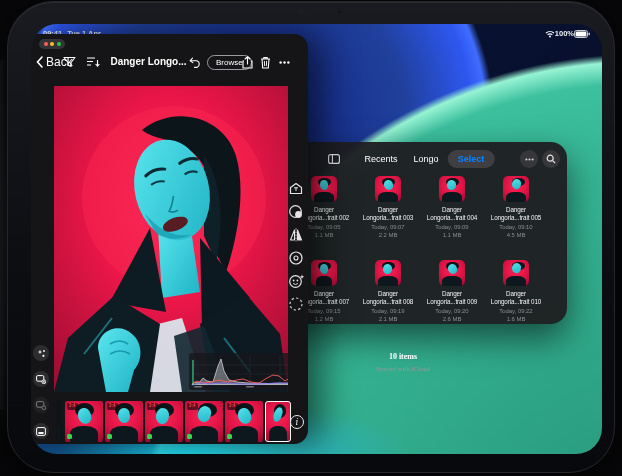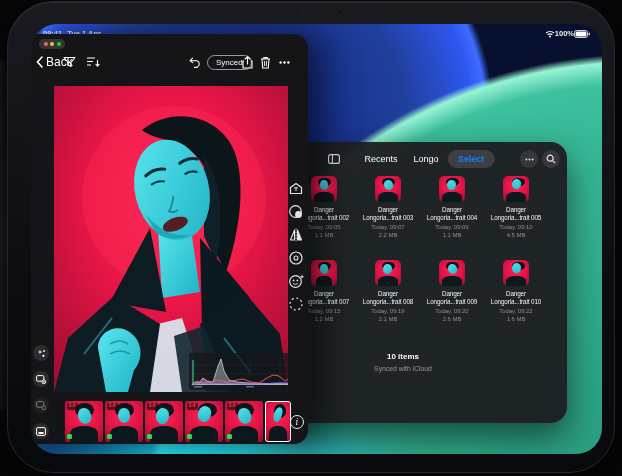--- a/index.html
+++ b/index.html
@@ -67,32 +67,32 @@
   .mp { position:relative; background:radial-gradient(circle at 50% 38%, #ff2454 0%, #dd1344 55%, #8e0c30 100%); overflow:hidden; }
   .mp-hair { position:absolute; left:26%; top:6%; width:50%; height:34%; background:#0b1418; border-radius:50%; }
   .mp-face { position:absolute; left:34%; top:16%; width:33%; height:38%; background:linear-gradient(150deg,#55e2ea,#23b7c8); border-radius:50% 50% 46% 54%; }
   .mp-body { position:absolute; left:12%; bottom:-8%; width:76%; height:46%; background:#0d181e; border-radius:42% 42% 0 0; }
   .mp.t2 .mp-face { transform:rotate(-14deg); }
   .mp.t3 .mp-face { transform:rotate(12deg); left:30%; }
   .mp.t4 .mp-hair { left:34%; } .mp.t4 .mp-face { transform:rotate(20deg); top:12%; }
   .mp.t5 .mp-body { left:20%; width:60%; }
 
   
-  .files { position:absolute; left:242px; top:118px; width:294px; height:281px; background:rgba(30,30,33,.96);
+  .files { position:absolute; left:242px; top:118px; width:294px; height:182px; background:rgba(30,30,33,.96);
     border-radius:16px; z-index:5; box-shadow:0 14px 34px rgba(0,0,0,.55); color:#fff; }
   .ftb { position:absolute; left:0; top:6px; width:100%; height:22px; }
   .ftab { position:absolute; top:0; height:22px; line-height:22px; font-size:9px; color:#fff; text-align:center; transform:translateX(-50%); white-space:nowrap; }
   .ftab.active { background:#3f3f43; color:#0a84ff; border-radius:10px; padding:0 10px; height:18px; line-height:18px; top:2px; font-weight:bold; }
   .fcircle { position:absolute; top:2px; width:18px; height:18px; border-radius:50%; background:#37373a;
     display:flex; align-items:center; justify-content:center; transform:translateX(-50%); color:#dfdfe2; }
   .fcell { position:absolute; width:64px; text-align:center; }
   .fthumb { width:26px; height:26px; border-radius:5px; margin:0 auto 4px; }
   .fname { font-size:6.3px; line-height:8.4px; color:#f4f4f6; white-space:nowrap; letter-spacing:-.1px; }
   .fmeta { font-size:5.9px; line-height:8px; color:#8e8e93; white-space:nowrap; }
-  .ffooter { position:absolute; left:0; top:210px; width:260px; text-align:center; }
+  .ffooter { position:absolute; left:0; top:210px; width:260px; text-align:center;font-family:Liberation Serif, serif; }
   .fcount { font-size:8px; font-weight:bold; color:#fff; }
   .fsync { font-size:6.8px; color:#98989d; margin-top:4px; }
 
   .glint { position:absolute; left:0; top:60px; width:7px; height:350px; background:linear-gradient(90deg,#2a2a2e,transparent); opacity:.5; border-radius:3px; }
 </style>
 </head>
 <body>
 
 <div id="canvas">
   <div class="glint"></div>
@@ -265,28 +265,29 @@
             </svg>
           </div>
           <div class="etb-item" style="left:55px;">
             <svg width="15" height="12" viewBox="0 0 15 12">
               <line x1="1" y1="2" x2="9" y2="2" stroke="#fff" stroke-width="1.2"></line>
               <line x1="1" y1="5.5" x2="7" y2="5.5" stroke="#fff" stroke-width="1.2"></line>
               <line x1="1" y1="9" x2="5" y2="9" stroke="#fff" stroke-width="1.2"></line>
               <path d="M11.5 4 V10 M9.6 8 L11.5 10.2 L13.4 8" fill="none" stroke="#fff" stroke-width="1.1"></path>
             </svg>
           </div>
+          <div class="e-title">Danger Longo...</div>
           <div class="etb-item" style="left:158px;">
             <svg width="13" height="12" viewBox="0 0 13 12">
               <path d="M3.5 2.2 L1.2 4.6 L3.8 6.6" fill="none" stroke="#fff" stroke-width="1.1" stroke-linecap="round"></path>
               <path d="M1.6 4.7 H8 A3.6 3.6 0 0 1 8 11.4 H5.5" fill="none" stroke="#fff" stroke-width="1.1" stroke-linecap="round"></path>
             </svg>
           </div>
           <div class="etb-item" style="left:176px;">
-            <span class="select-pill">Synced</span>
+            <span class="select-pill">Browse</span>
           </div>
           <div class="etb-item" style="left:211px;">
             <svg width="11" height="13" viewBox="0 0 11 13">
               <path d="M5.5 1 V8 M3 3 L5.5 0.8 L8 3" fill="none" stroke="#fff" stroke-width="1.1" stroke-linecap="round"></path>
               <path d="M2 5 H1 V12 H10 V5 H9" fill="none" stroke="#fff" stroke-width="1.1"></path>
             </svg>
           </div>
           <div class="etb-item" style="left:229px;">
             <svg width="11" height="13" viewBox="0 0 11 13">
               <path d="M1 3 H10 M3.8 3 V1.6 H7.2 V3 M2 3 L2.7 12 H8.3 L9 3" fill="none" stroke="#fff" stroke-width="1.1"></path>

